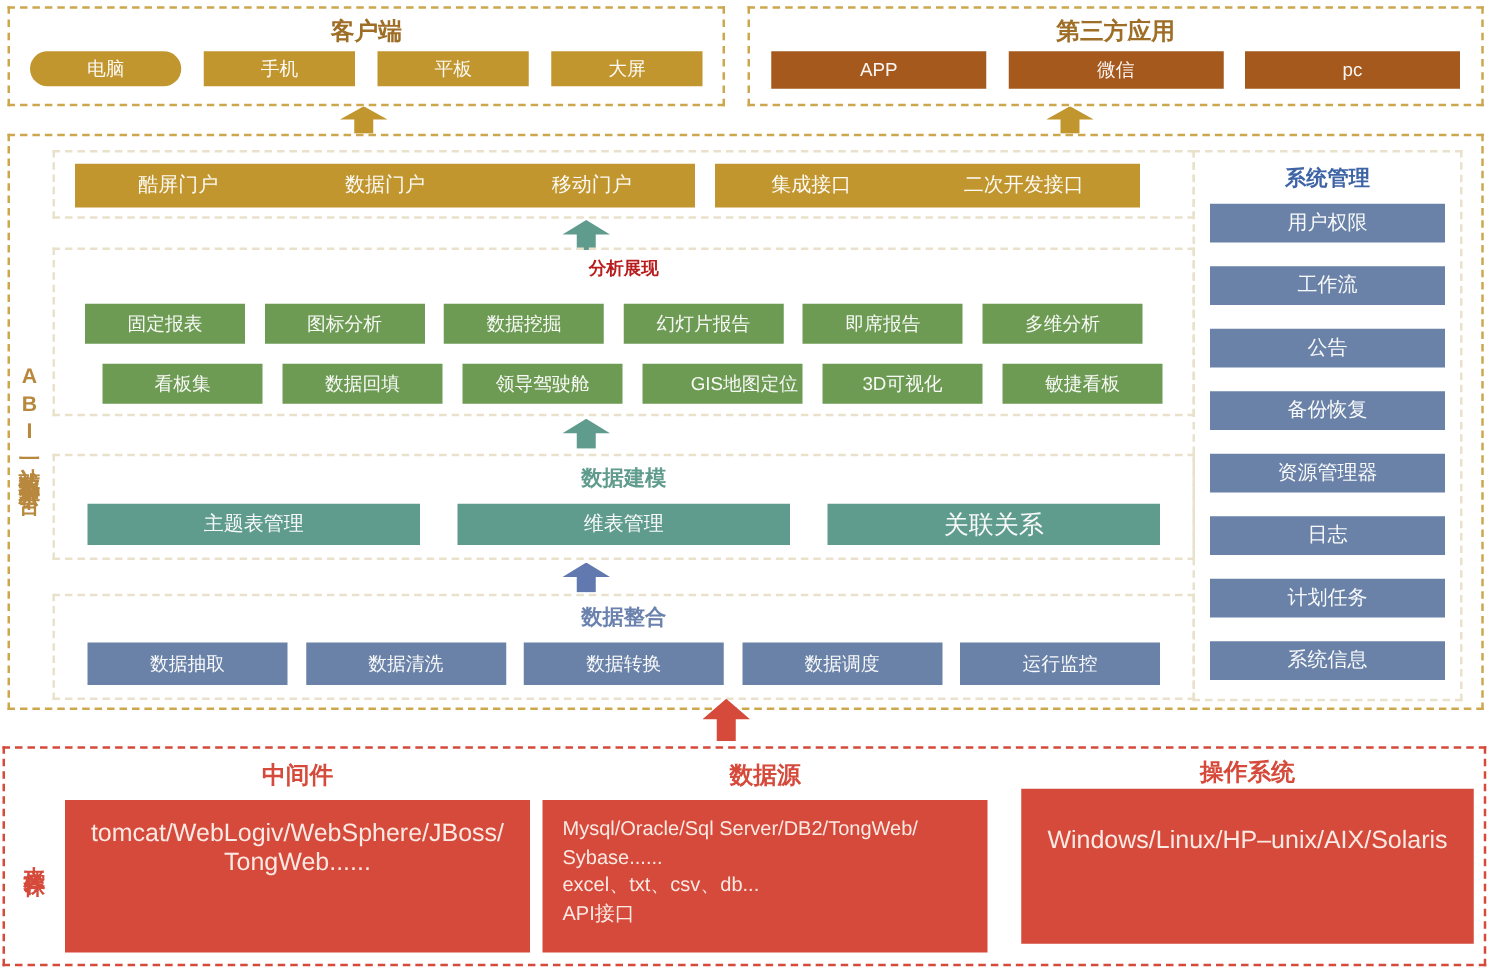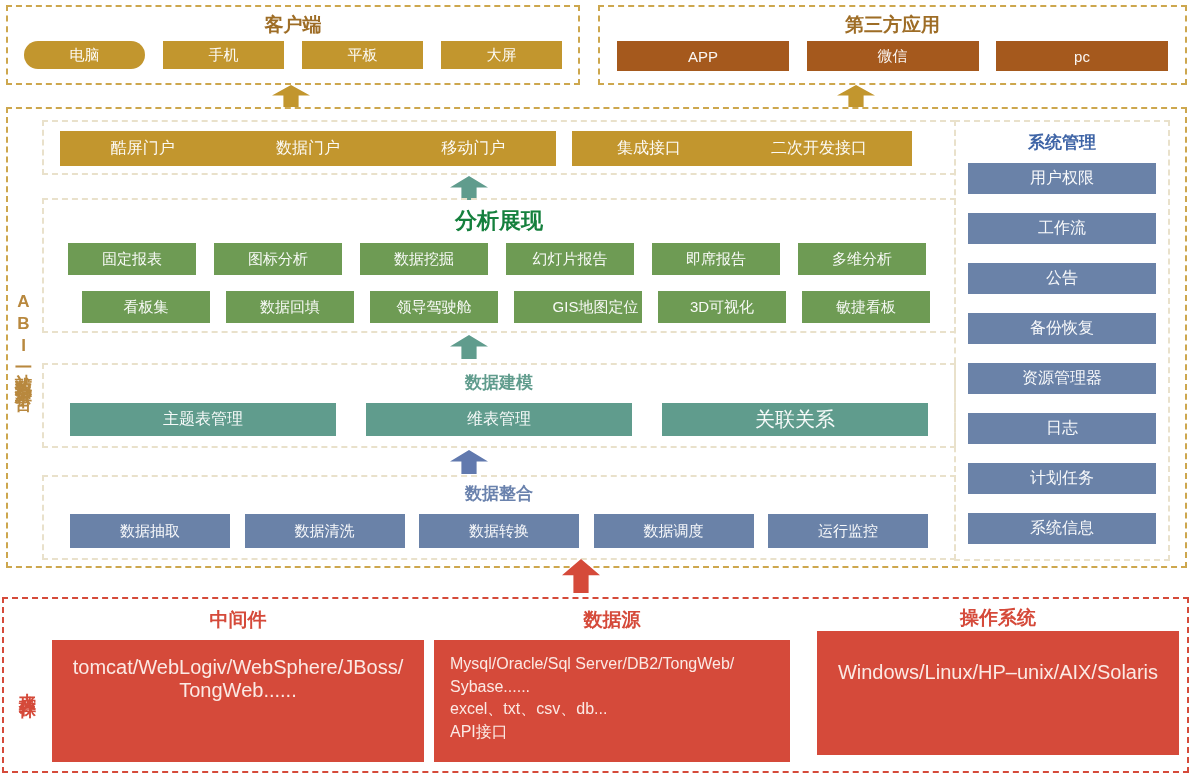--- a/index.html
+++ b/index.html
@@ -6,21 +6,21 @@
   .canvas{position:relative;width:1193px;height:777px;background:#ffffff;
           font-family:"Liberation Sans","DejaVu Sans",sans-serif;overflow:hidden;}
 
   
   .frame-gold{border:2px dashed #cda74e;box-sizing:border-box;position:absolute;background:#fff;}
   .frame-light{border:2px dashed #e9e1cb;box-sizing:border-box;position:absolute;}
   .frame-red{border:2px dashed #d54a3a;box-sizing:border-box;position:absolute;background:#fff;}
 
   .sec-title{position:absolute;left:0;right:0;text-align:center;font-weight:bold;}
   .t-goldbrown{color:#9e6d26;font-size:19px;}
-  .t-green{color:#15803d;font-size:22px;}
+  .t-green{color:#b91c1c;font-size:14px;}
   .t-teal{color:#609c8d;font-size:17px;}
   .t-blue{color:#6a82ad;font-size:17px;}
   .t-sys{color:#3e64a6;font-size:17px;}
   .t-red{color:#d54a3a;font-size:19px;}
 
   .chip{display:flex;align-items:center;justify-content:center;color:rgba(255,255,255,.95);
         font-size:15px;box-sizing:border-box;}
   .chip-gold{background:#c2962e;}
   .chip-brown{background:#a5591d;}
   .chip-green{background:#6e9b54;}
@@ -83,21 +83,21 @@
       <div class="goldbar" style="left:528px;top:9px;width:340px;height:35px;">
         <span>集成接口</span>
         <span>二次开发接口</span>
       </div>
     </div>
 
     <div class="arrow arrow-teal" style="left:442px;top:67px;width:38px;height:24px;"></div>
 
     <div class="frame-light" style="left:34px;top:89px;width:914px;height:135px;">
       <div class="sec-title t-green" style="top:6px;">分析展现</div>
-      <div class="row-flex" style="left:24px;right:28px;top:43px;">
+      <div class="row-flex" style="left:24px;right:40px;top:43px;">
         <div class="chip chip-green" style="width:128px;height:32px;">固定报表</div>
         <div class="chip chip-green" style="width:128px;height:32px;">图标分析</div>
         <div class="chip chip-green" style="width:128px;height:32px;">数据挖掘</div>
         <div class="chip chip-green" style="width:128px;height:32px;">幻灯片报告</div>
         <div class="chip chip-green" style="width:128px;height:32px;">即席报告</div>
         <div class="chip chip-green" style="width:128px;height:32px;">多维分析</div>
       </div>
       <div class="row-flex" style="left:24px;right:24px;top:91px;margin-left:14px;">
         <div class="chip chip-green" style="width:128px;height:32px;">看板集</div>
         <div class="chip chip-green" style="width:128px;height:32px;">数据回填</div>

